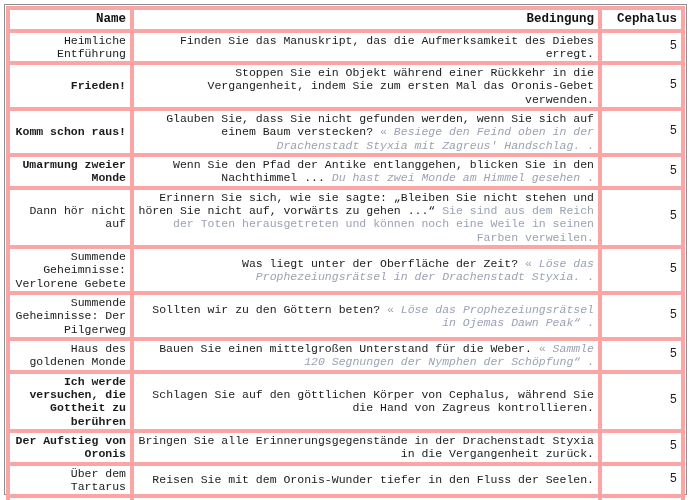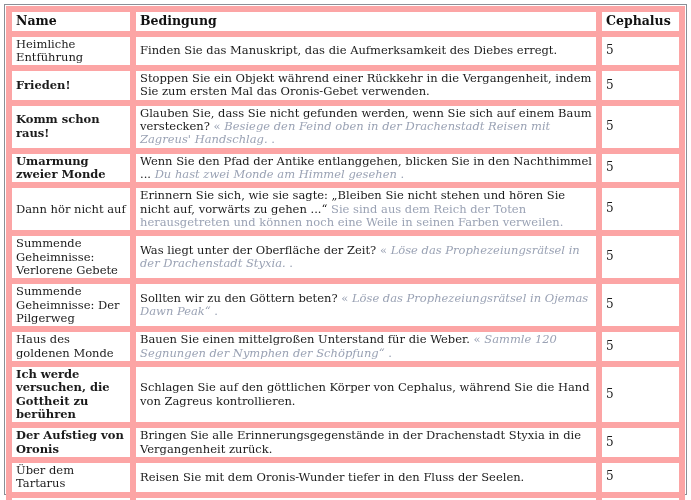--- a/index.html
+++ b/index.html
@@ -25,27 +25,28 @@
     border: 1px solid #8a8f96;
     padding: 1px;
   }
   table {
     width: 100%;
     height: 100%;
     border-collapse: collapse;
     table-layout: fixed;
   }
   th, td {
-    border: 6px solid #fca5a5;
-    text-align: left;
+    border: 4px solid #fca5a5;
+    text-align: right;
     vertical-align: middle;
     padding: 1px 4px;
     font-size: 11.5px;
     line-height: 1.16;
     overflow: hidden;
+    font-family: Liberation Mono, monospace;
   }
   th {
     font-size: 12.5px;
     font-weight: bold;
     padding: 2px 4px;
     color: #111111;
   }
   col.c-name   { width: 124px; }
   col.c-reward { width: 83px; }
   td.name  { font-weight: normal; }
@@ -78,21 +79,21 @@
           <td class="cond"><span class="n">Finden Sie das Manuskript, das die Aufmerksamkeit des Diebes erregt.</span></td>
           <td class="reward">5</td>
         </tr>
         <tr>
           <td class="name bold">Frieden!</td>
           <td class="cond"><span class="n">Stoppen Sie ein Objekt während einer Rückkehr in die Vergangenheit, indem Sie zum ersten Mal das Oronis-Gebet verwenden.</span></td>
           <td class="reward">5</td>
         </tr>
         <tr>
           <td class="name bold">Komm schon raus!</td>
-          <td class="cond"><span class="n">Glauben Sie, dass Sie nicht gefunden werden, wenn Sie sich auf einem Baum verstecken? </span><span class="q">« </span><span class="qi">Besiege den Feind oben in der Drachenstadt Reisen mit Zagreus' Handschlag.</span><span class="q"> .</span></td>
+          <td class="cond"><span class="n">Glauben Sie, dass Sie nicht gefunden werden, wenn Sie sich auf einem Baum verstecken? </span><span class="q">« </span><span class="qi">Besiege den Feind oben in der Drachenstadt Styxia mit Zagreus' Handschlag.</span><span class="q"> .</span></td>
           <td class="reward">5</td>
         </tr>
         <tr>
           <td class="name bold">Umarmung zweier Monde</td>
           <td class="cond"><span class="n">Wenn Sie den Pfad der Antike entlanggehen, blicken Sie in den Nachthimmel ... </span><span class="qi">Du hast zwei Monde am Himmel gesehen</span><span class="q"> .</span></td>
           <td class="reward">5</td>
         </tr>
         <tr>
           <td class="name">Dann hör nicht auf</td>
           <td class="cond"><span class="n">Erinnern Sie sich, wie sie sagte: „Bleiben Sie nicht stehen und hören Sie nicht auf, vorwärts zu gehen ...“ </span><span class="q">Sie sind aus dem Reich der Toten herausgetreten und können noch eine Weile in seinen Farben verweilen.</span></td>

